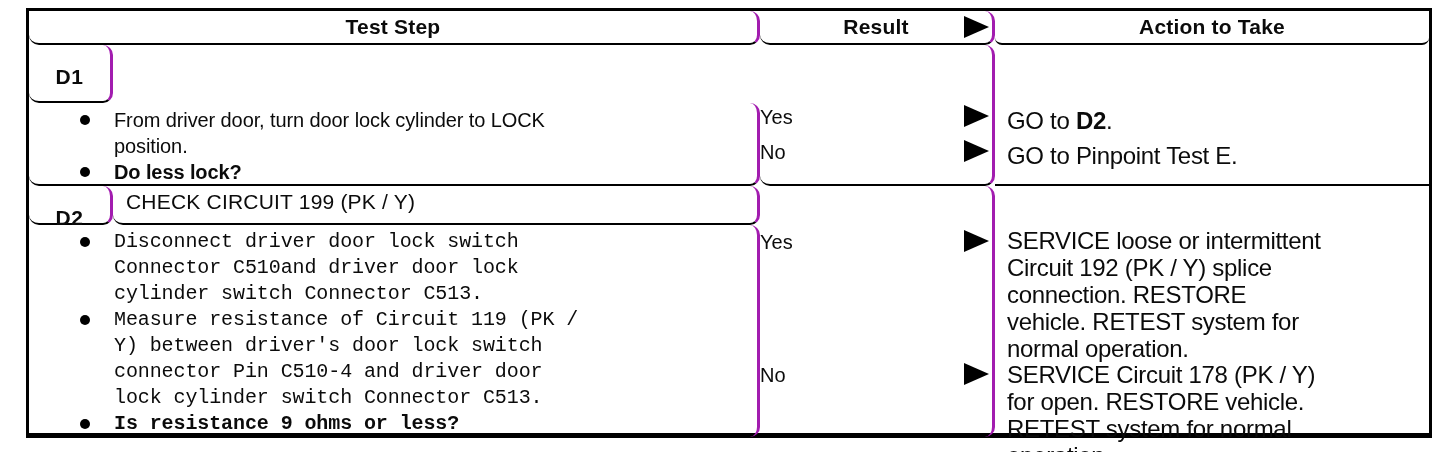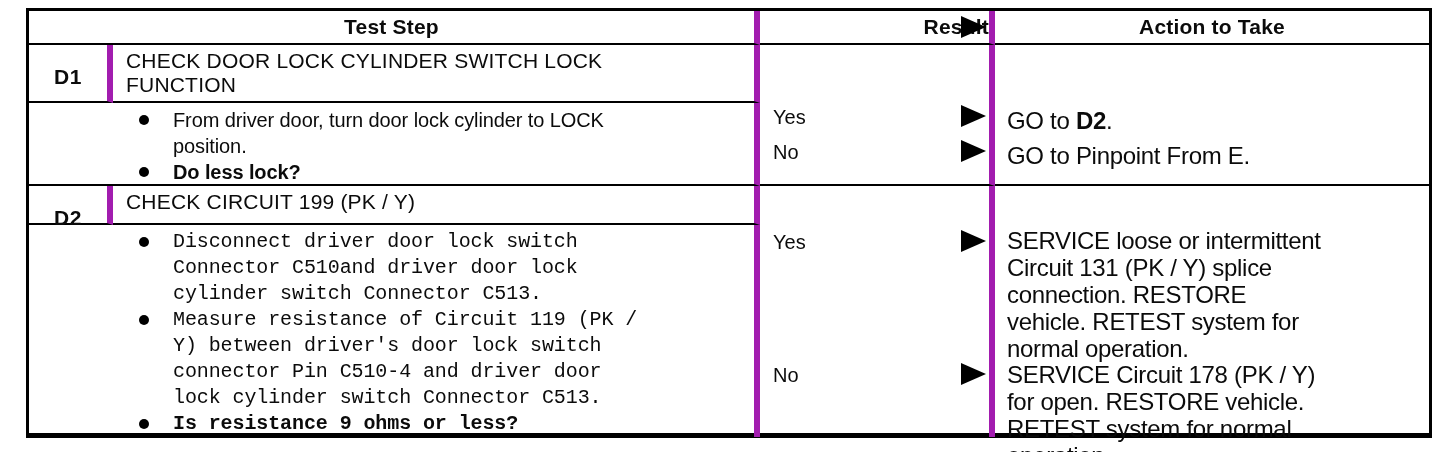--- a/index.html
+++ b/index.html
@@ -22,48 +22,48 @@
     height: 430px;
     box-sizing: border-box;
     border: 3px solid #000;
     border-bottom-width: 5px;
     display: grid;
     grid-template-columns: 84px 647px 235px 434px;
     grid-template-rows: 34px 58px 83px 39px 1fr;
     background: #fff;
   }
   .cell { box-sizing: border-box; position: relative; }
-  .br { border-right: 6px solid #a21caf; }
+  .br { border-right: 3px solid #a21caf; border-radius: 10px; }
   .bb { border-bottom: 2px solid #000; }
 
   
   .h-step   { grid-column: 1 / 3; grid-row: 1; }
   .h-result { grid-column: 3;     grid-row: 1; }
-  .h-action { grid-column: 4;     grid-row: 1; }
+  .h-action { grid-column: 4;     grid-row: 1; border-radius: 7px; }
   .s1-num   { grid-column: 1; grid-row: 2; }
   .s1-title { grid-column: 2; grid-row: 2; }
   .s1-bul   { grid-column: 1 / 3; grid-row: 3; }
   .s1-res   { grid-column: 3; grid-row: 2 / 4; }
   .s1-act   { grid-column: 4; grid-row: 2 / 4; }
   .s2-num   { grid-column: 1; grid-row: 4; }
   .s2-title { grid-column: 2; grid-row: 4; }
   .s2-bul   { grid-column: 1 / 3; grid-row: 5; font-family: Liberation Mono, monospace; }
   .s2-res   { grid-column: 3; grid-row: 4 / 6; }
   .s2-act   { grid-column: 4; grid-row: 4 / 6; }
 
   
   .head {
     font-weight: 700;
     font-size: 21px;
     display: flex;
     align-items: center;
     justify-content: center;
     letter-spacing: 0.2px;
   }
-  .h-result .hlabel { flex: 1; text-align: right; }
+  .h-result .hlabel { flex: 1; text-align: center; }
 
   
   .tri {
     width: 0; height: 0;
     border-top: 11px solid transparent;
     border-bottom: 11px solid transparent;
     border-left: 25px solid #000;
     display: inline-block;
   }
   .h-result .tri { position: absolute; right: 3px; top: 5px; }
@@ -78,41 +78,41 @@
   }
   .step-title {
     font-size: 21px;
     line-height: 24px;
     padding: 4px 10px 0 13px;
     max-width: 560px;
     letter-spacing: 0.2px;
   }
 
   
-  .bullets { padding: 4px 0 0 110px; margin: 0; list-style: none; }
+  .bullets { padding: 4px 0 0 51px; margin: 0; list-style: none; }
   .bullets li {
     position: relative;
     padding-left: 34px;
     font-size: 20px;
     line-height: 26px;
     max-width: 470px;
     letter-spacing: -0.1px;
   }
   .dot {
     position: absolute;
     left: 0; top: 8px;
     width: 10px; height: 10px;
     border-radius: 50%;
     background: #000;
   }
   .bullets li.question { font-weight: 700; }
 
   
   .opt { position: absolute; left: 0; right: 0; height: 26px; }
-  .opt .rlabel { font-size: 20px; line-height: 24px; padding-left: 13px; display: inline-block; }
+  .opt .rlabel { font-size: 20px; line-height: 24px; display: inline-block; }
   .opt .tri { position: absolute; right: 3px; top: 0; }
   .s1-res .opt-yes { top: 60px; }
   .s1-res .opt-no  { top: 95px; }
   .s2-res .opt-yes { top: 44px; }
   .s2-res .opt-no  { top: 177px; }
 
   
   .act { position: absolute; left: 0; right: 0; padding-left: 12px; font-size: 24px; line-height: 27px; letter-spacing: -0.3px; }
   .act p { margin: 0; max-width: 320px; }
   .s1-act .act-yes { top: 62px; }
@@ -132,23 +132,20 @@
     </div>
     <div class="cell br bb head h-result">
       <span class="hlabel">Result</span>
       <span class="tri"></span>
     </div>
     <div class="cell bb head h-action">
       <span>Action to Take</span>
     </div>
 
     <div class="cell br bb step-num s1-num">D1</div>
-    <div class="cell br bb s1-title">
-      <div class="step-title">CHECK DOOR LOCK CYLINDER SWITCH LOCK FUNCTION</div>
-    </div>
     <ul class="cell br bb bullets s1-bul">
       <li>
         <span class="dot"></span>
         <span>From driver door, turn door lock cylinder to LOCK position.</span>
       </li>
       <li class="question">
         <span class="dot"></span>
         <span>Do less lock?</span>
       </li>
     </ul>
@@ -160,21 +157,21 @@
       <div class="opt opt-no">
         <span class="rlabel">No</span>
         <span class="tri"></span>
       </div>
     </div>
     <div class="cell bb s1-act">
       <div class="act act-yes">
         <p><span>GO to </span><b>D2</b><span>.</span></p>
       </div>
       <div class="act act-no">
-        <p><span>GO to Pinpoint From E.</span><b></b><span></span></p>
+        <p><span>GO to Pinpoint Test E.</span><b></b><span></span></p>
       </div>
     </div>
 
     <div class="cell br bb step-num s2-num">D2</div>
     <div class="cell br bb s2-title">
       <div class="step-title">CHECK CIRCUIT 199 (PK / Y)</div>
     </div>
     <ul class="cell br bullets s2-bul">
       <li>
         <span class="dot"></span>
@@ -194,21 +191,21 @@
         <span class="rlabel">Yes</span>
         <span class="tri"></span>
       </div>
       <div class="opt opt-no">
         <span class="rlabel">No</span>
         <span class="tri"></span>
       </div>
     </div>
     <div class="cell s2-act">
       <div class="act act-yes">
-        <p>SERVICE loose or intermittent Circuit 131 (PK / Y) splice connection. RESTORE vehicle. RETEST system for normal operation.</p>
+        <p>SERVICE loose or intermittent Circuit 192 (PK / Y) splice connection. RESTORE vehicle. RETEST system for normal operation.</p>
       </div>
       <div class="act act-no">
         <p>SERVICE Circuit 178 (PK / Y) for open. RESTORE vehicle. RETEST system for normal operation.</p>
       </div>
     </div>
 
   </div>
 </div>
 
 </body></html>

